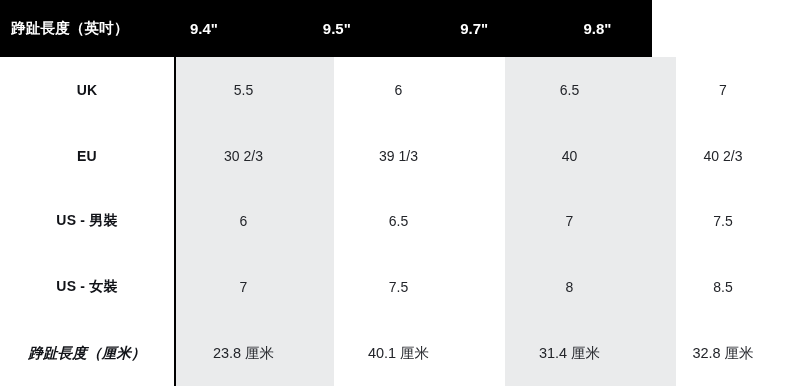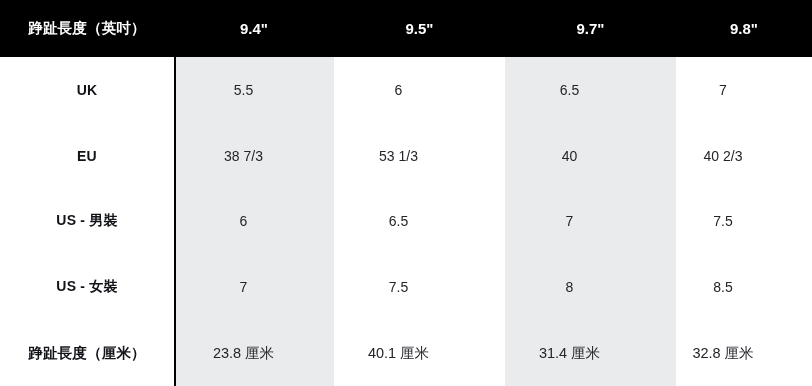--- a/index.html
+++ b/index.html
@@ -19,21 +19,21 @@
     height: 386px;
     position: relative;
     box-sizing: border-box;
   }
 
   
   .header-row {
     position: absolute;
     top: 0;
     left: 0;
-    width: 812px;
+    width: 652px;
     height: 57px;
     background: #000000;
     display: flex;
     z-index: 3;
   }
   .header-cell {
     display: flex;
     align-items: center;
     justify-content: center;
     color: #ffffff;
@@ -102,21 +102,21 @@
     font-size: 14px;
     color: #111318;
     letter-spacing: 0.2px;
   }
   .cell.c1 { width: 139px; }
   .cell.c2 { width: 171px; }
   .cell.c3 { width: 171px; }
   .cell.c4 { width: 136px; }
 
   .cm-row .cell { font-size: 14.5px; }
-  .cm-row .cell.row-label { font-size: 14.5px; }
+  .cm-row .cell.row-label { font-size: 14.5px; font-style: italic; }
 </style>
 </head>
 <body>
 
 <div id="size-chart">
 
   <div class="stripe stripe-a"></div>
   <div class="stripe stripe-b"></div>
 
   <div class="header-row">
@@ -134,22 +134,22 @@
     <div class="data-row">
       <div class="cell row-label">UK</div>
       <div class="cell c1">5.5</div>
       <div class="cell c2">6</div>
       <div class="cell c3">6.5</div>
       <div class="cell c4">7</div>
     </div>
 
     <div class="data-row">
       <div class="cell row-label">EU</div>
-      <div class="cell c1">38 7/3</div>
-      <div class="cell c2">53 1/3</div>
+      <div class="cell c1">30 2/3</div>
+      <div class="cell c2">39 1/3</div>
       <div class="cell c3">40</div>
       <div class="cell c4">40 2/3</div>
     </div>
 
     <div class="data-row">
       <div class="cell row-label">US - 男裝</div>
       <div class="cell c1">6</div>
       <div class="cell c2">6.5</div>
       <div class="cell c3">7</div>
       <div class="cell c4">7.5</div>

